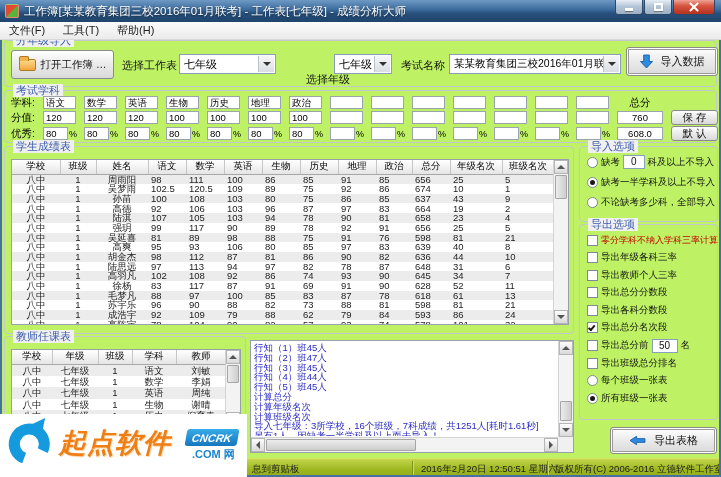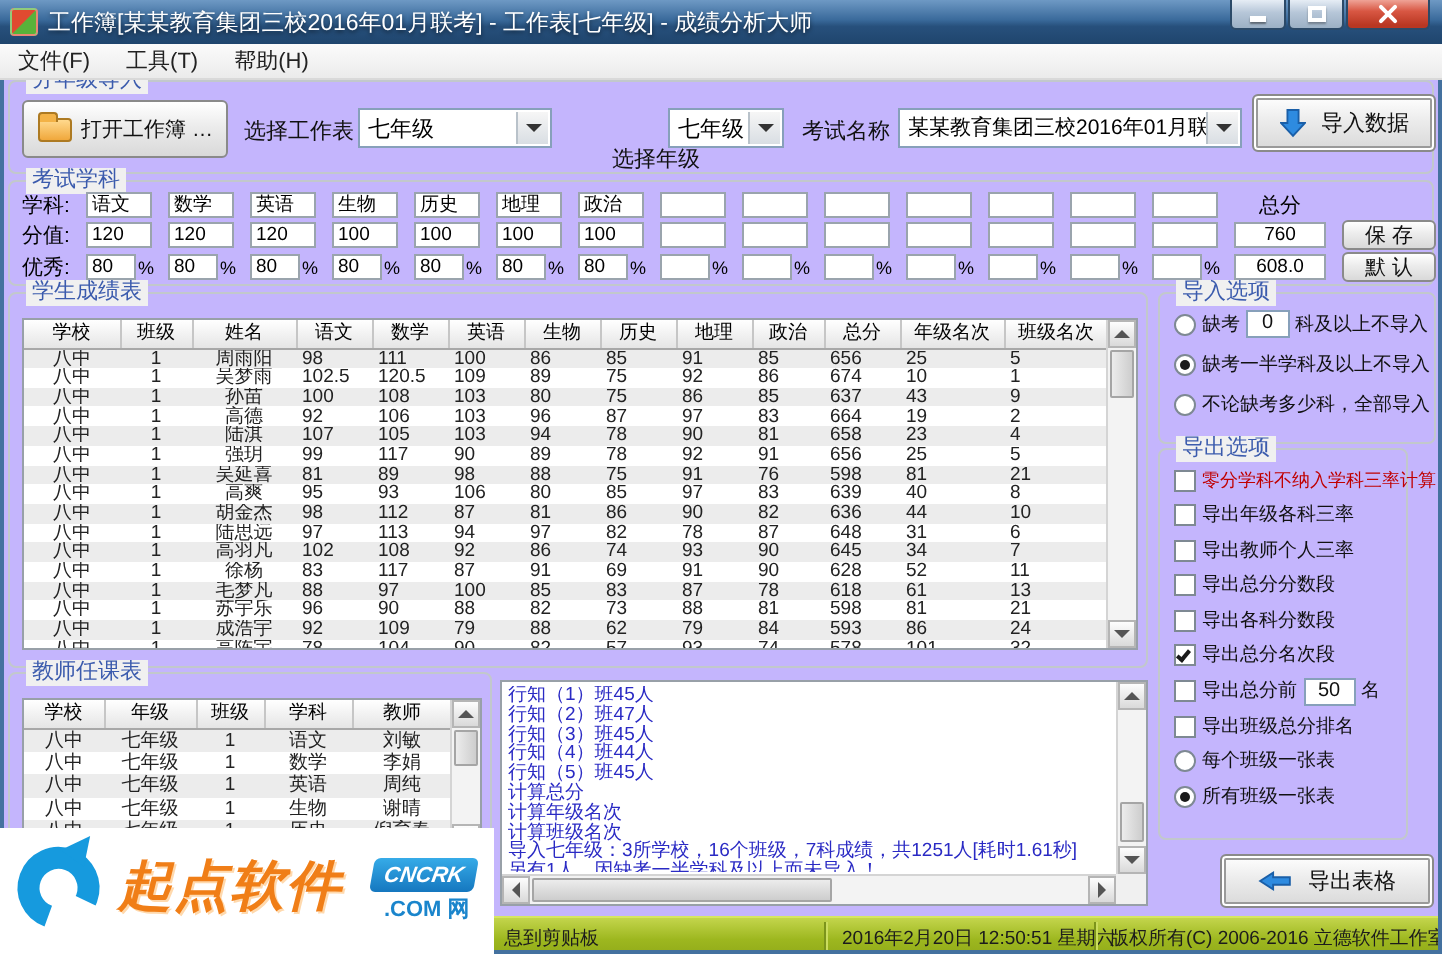--- a/index.html
+++ b/index.html
@@ -1,17 +1,17 @@
 <!DOCTYPE html>
 <html><head>
 <meta charset="utf-8">
 <style>
   html,body{margin:0;padding:0;background:#d8d8d8;font-family:"Liberation Sans","DejaVu Sans",sans-serif;}
   *{box-sizing:border-box;}
-  .window{position:relative;width:721px;height:477px;background:#c4b5fd;overflow:hidden;}
+  .window{position:relative;width:721px;height:477px;background:#bef264;overflow:hidden;}
 
   
   .titlebar{position:absolute;left:0;top:0;right:0;height:22px;
     background:linear-gradient(#6e99c4 0%,#3a6a9b 45%,#27507c 60%,#1f456d 100%);
     display:flex;align-items:center;padding-left:5px;z-index:11;}
   .app-icon{width:14px;height:14px;border-radius:2px;flex:none;margin-right:5px;
     background:linear-gradient(135deg,#e04a30 0 48%,#59b23a 52% 100%);border:1px solid #ffffff55;}
   .title-text{color:#fff;font-size:11.5px;white-space:nowrap;text-shadow:0 1px 2px #00000090;}
   .winbtns{position:absolute;right:6px;top:0;display:flex;}
   .wbtn{height:15px;margin-left:1px;border:1px solid #2c4a68;border-top:none;border-radius:0 0 3px 3px;
@@ -146,21 +146,21 @@
   
   #log-panel{position:absolute;left:250px;top:340px;width:324px;height:113px;background:#fff;border:1px solid #98a0a8;padding-left:29px;}
   #log-lines{position:absolute;left:3px;top:2px;right:17px;bottom:16px;overflow:hidden;
     color:#2a2ac4;font-size:9.5px;line-height:9.8px;white-space:nowrap;}
 
   
   #grp-import-opt{left:579px;top:146px;width:139px;height:76px;}
   .opt-col{position:absolute;left:7px;top:9px;right:3px;display:flex;flex-direction:column;}
   .opt-row{display:flex;align-items:center;gap:3px;font-size:9.5px;white-space:nowrap;height:12px;color:#111;}
   #grp-import-opt .opt-row{margin-bottom:8px;}
-  #grp-export-opt{left:579px;top:224px;width:125px;height:196px;}
+  #grp-export-opt{left:579px;top:224px;width:139px;height:196px;}
   #grp-export-opt .opt-row{margin-bottom:5.6px;}
   .opt-label.red{color:#c00000;}
   .export-btn{position:absolute;left:610px;top:427px;width:107px;height:27px;box-shadow:inset 0 0 0 1px #fff,inset 0 0 0 2px #9a9a9a;}
 
   
   .statusbar{position:absolute;left:0;top:458px;width:721px;height:19px;
     background:linear-gradient(#c3d54c,#9db71f 60%,#93ac1a);border-top:1px solid #d6e663;
     font-size:9.5px;color:#1c1c1c;z-index:5;}
   .statusbar .sep{position:absolute;top:2px;bottom:2px;width:1px;background:#7c941b;box-shadow:1px 0 0 #cbdd5e;}
   .st-text{position:absolute;top:4px;white-space:nowrap;}

